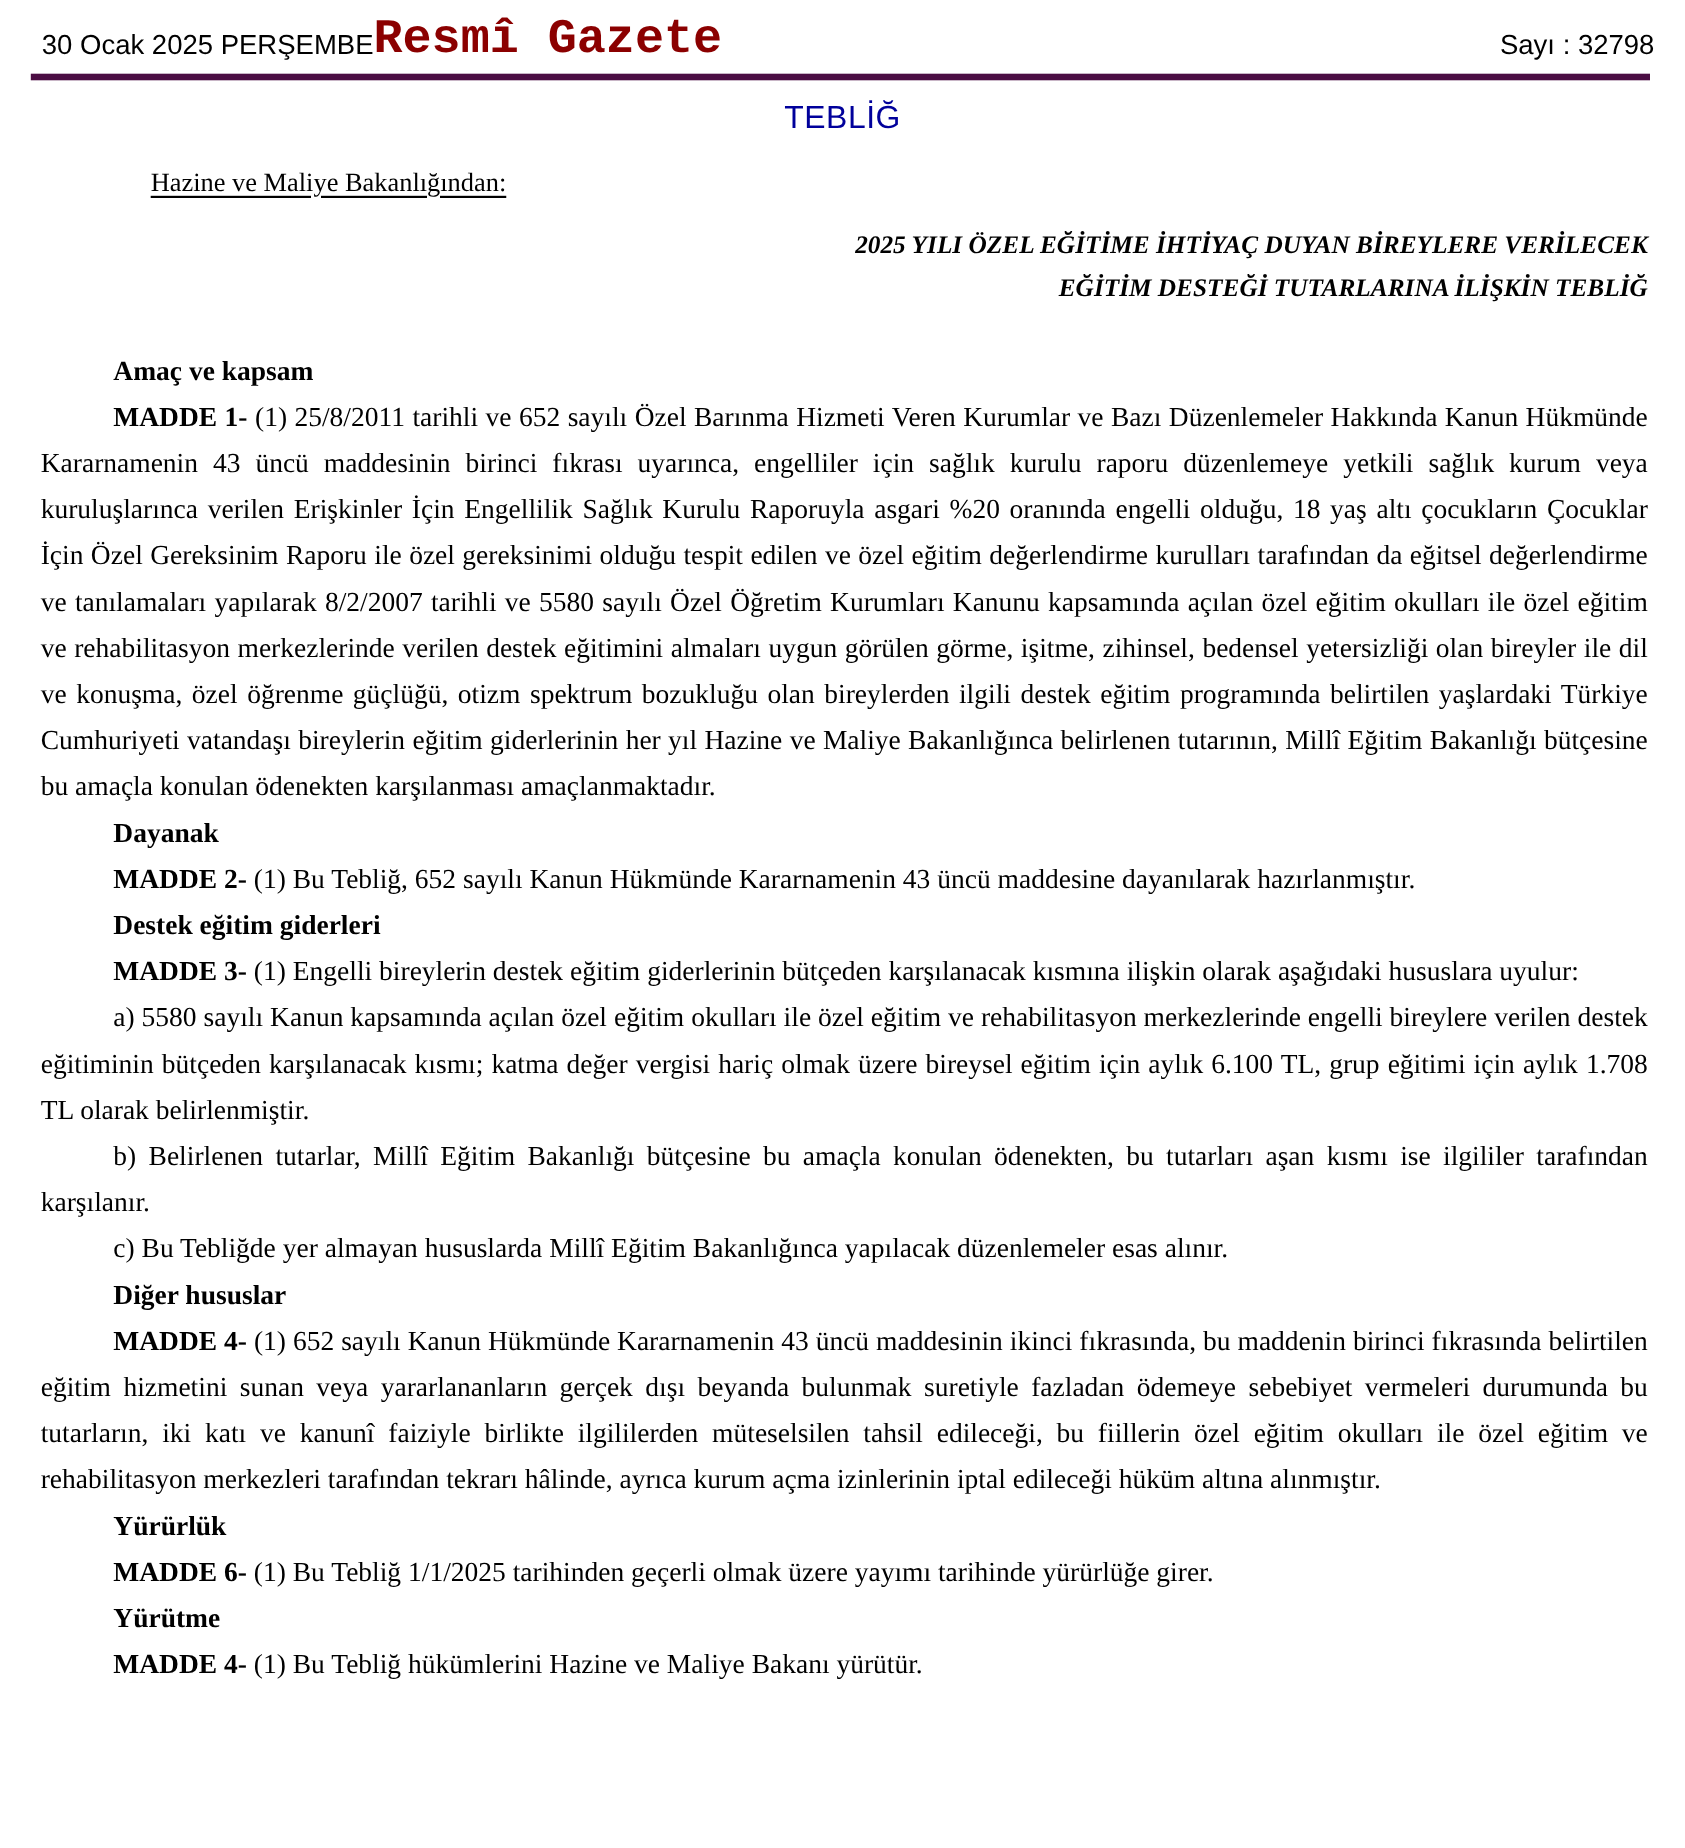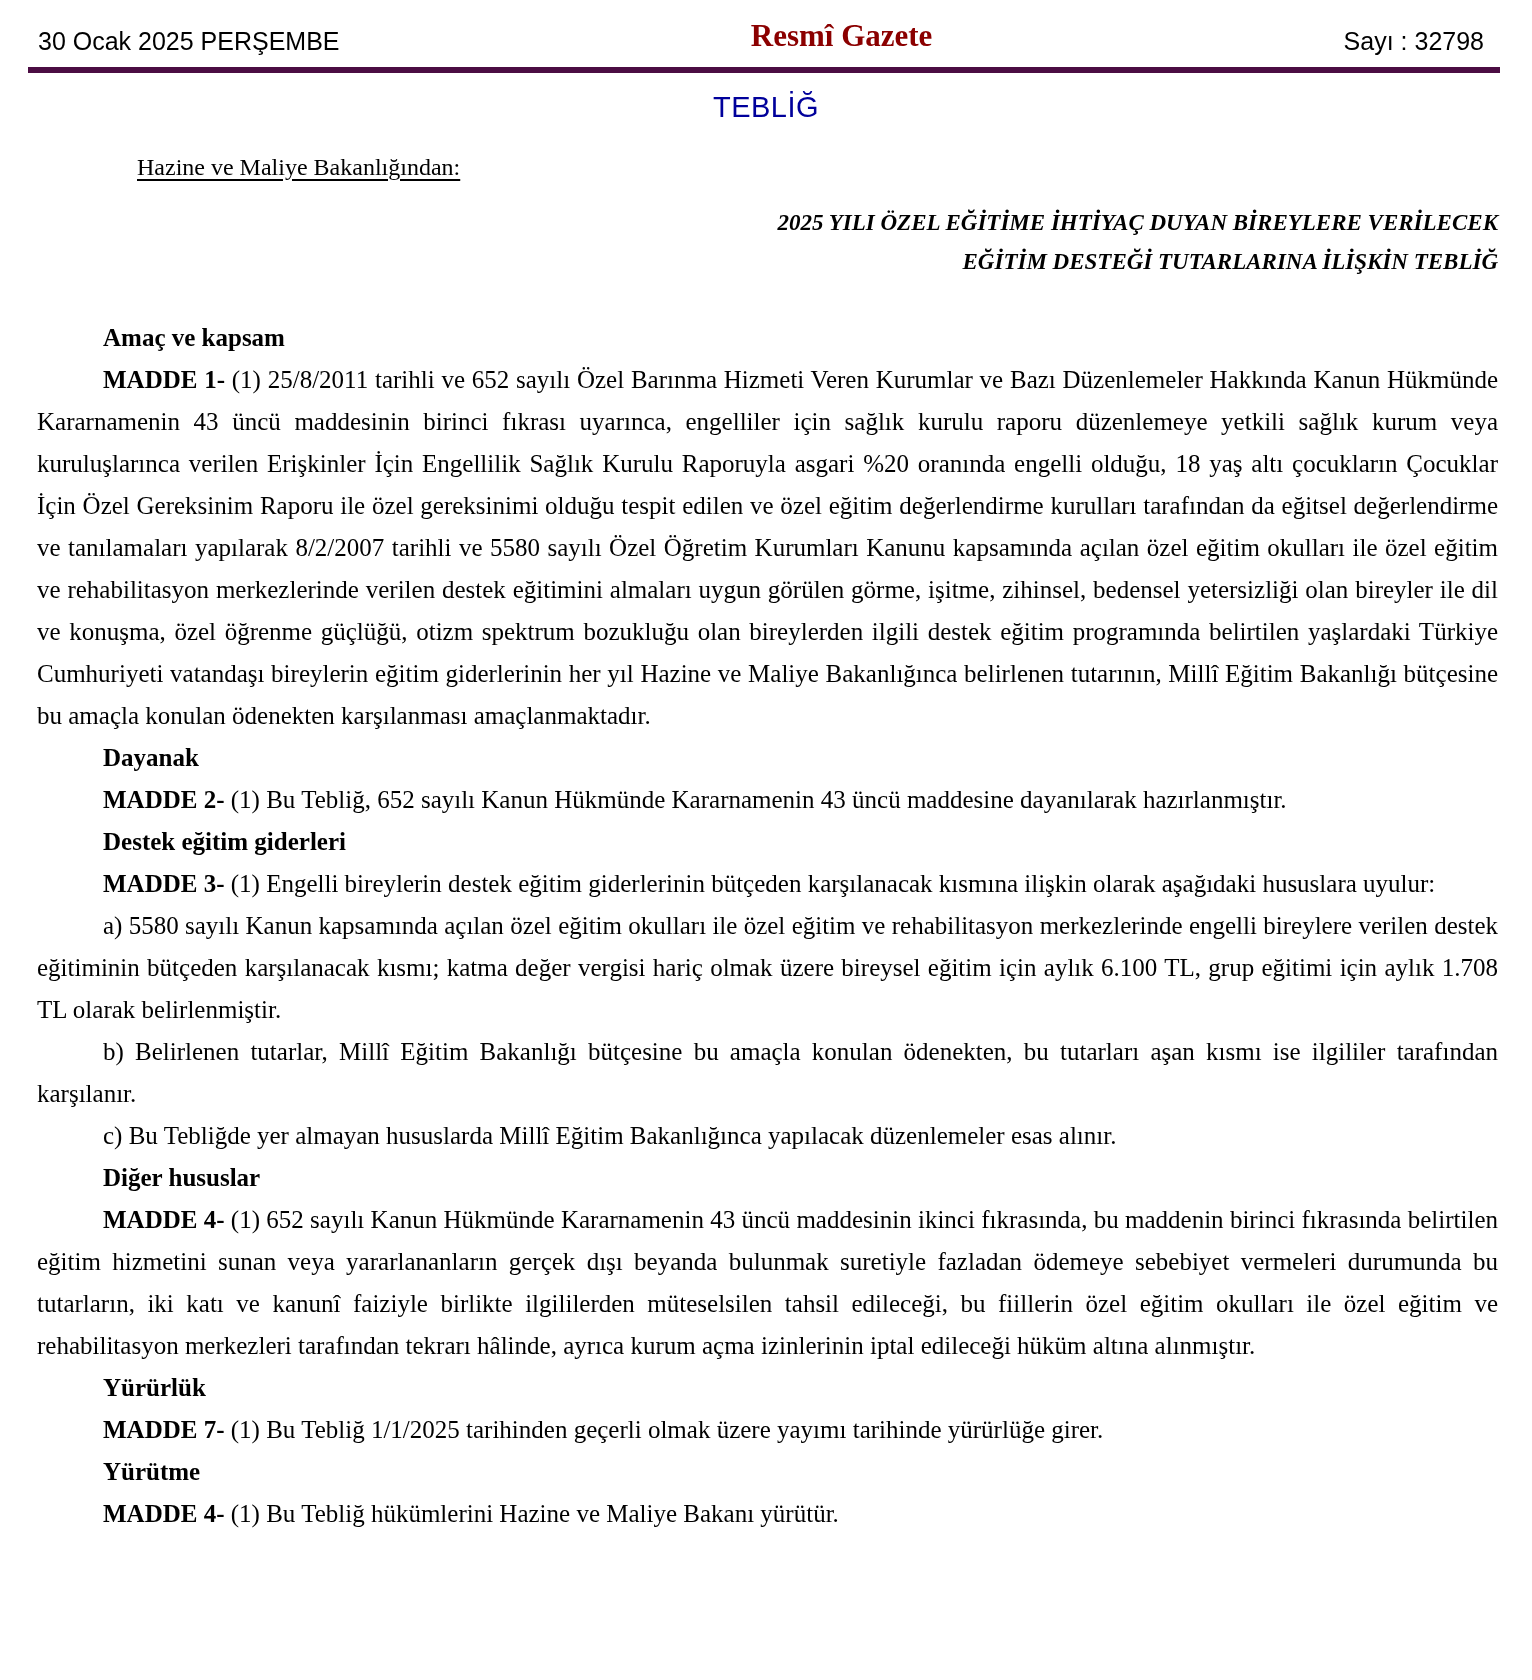--- a/index.html
+++ b/index.html
@@ -15,36 +15,35 @@
     min-height:1680px;
     font-family:"Liberation Serif", serif;
     color:var(--ink);
     position:relative;
   }
   
   .gz-header{
     display:flex;
     align-items:flex-end;
     justify-content:space-between;
-    padding:14px 48px 0 38px;
+    padding:14px 28px 0 38px;
   }
   .gz-date, .gz-issue{
     font-family:"Liberation Sans", sans-serif;
     font-size:25px;
     line-height:34px;
     white-space:nowrap;
   }
   .gz-issue{text-align:right;}
   .gz-masthead{
-    font-family:Liberation Serif, serif;
+    font-family:Liberation Mono, monospace;
     font-weight:bold;
-    font-size:31px;
+    font-size:44px;
     line-height:44px;
     color:var(--masthead-red);
-    text-align:center;
     flex:1;
   }
   .gz-rule{
     height:6px;
     background:var(--rule-purple);
     margin:9px 32px 0 28px;
   }
   
   .gz-banner{
     margin-top:18px;
@@ -130,20 +129,20 @@
     <p class="para">b) Belirlenen tutarlar, Millî Eğitim Bakanlığı bütçesine bu amaçla konulan ödenekten, bu tutarları aşan kısmı ise ilgililer tarafından karşılanır.</p>
 
     <p class="para">c) Bu Tebliğde yer almayan hususlarda Millî Eğitim Bakanlığınca yapılacak düzenlemeler esas alınır.</p>
 
     <p class="section-heading">Diğer hususlar</p>
 
     <p class="para"><span class="madde">MADDE 4-</span><span> (1) 652 sayılı Kanun Hükmünde Kararnamenin 43 üncü maddesinin ikinci fıkrasında, bu maddenin birinci fıkrasında belirtilen eğitim hizmetini sunan veya yararlananların gerçek dışı beyanda bulunmak suretiyle fazladan ödemeye sebebiyet vermeleri durumunda bu tutarların, iki katı ve kanunî faiziyle birlikte ilgililerden müteselsilen tahsil edileceği, bu fiillerin özel eğitim okulları ile özel eğitim ve rehabilitasyon merkezleri tarafından tekrarı hâlinde, ayrıca kurum açma izinlerinin iptal edileceği hüküm altına alınmıştır.</span></p>
 
     <p class="section-heading">Yürürlük</p>
 
-    <p class="para"><span class="madde">MADDE 7-</span><span> (1) Bu Tebliğ 1/1/2025 tarihinden geçerli olmak üzere yayımı tarihinde yürürlüğe girer.</span></p>
+    <p class="para"><span class="madde">MADDE 6-</span><span> (1) Bu Tebliğ 1/1/2025 tarihinden geçerli olmak üzere yayımı tarihinde yürürlüğe girer.</span></p>
 
     <p class="section-heading">Yürütme</p>
 
     <p class="para"><span class="madde">MADDE 4-</span><span> (1) Bu Tebliğ hükümlerini Hazine ve Maliye Bakanı yürütür.</span></p>
 
   </div>
 </main>
 
 </body></html>

